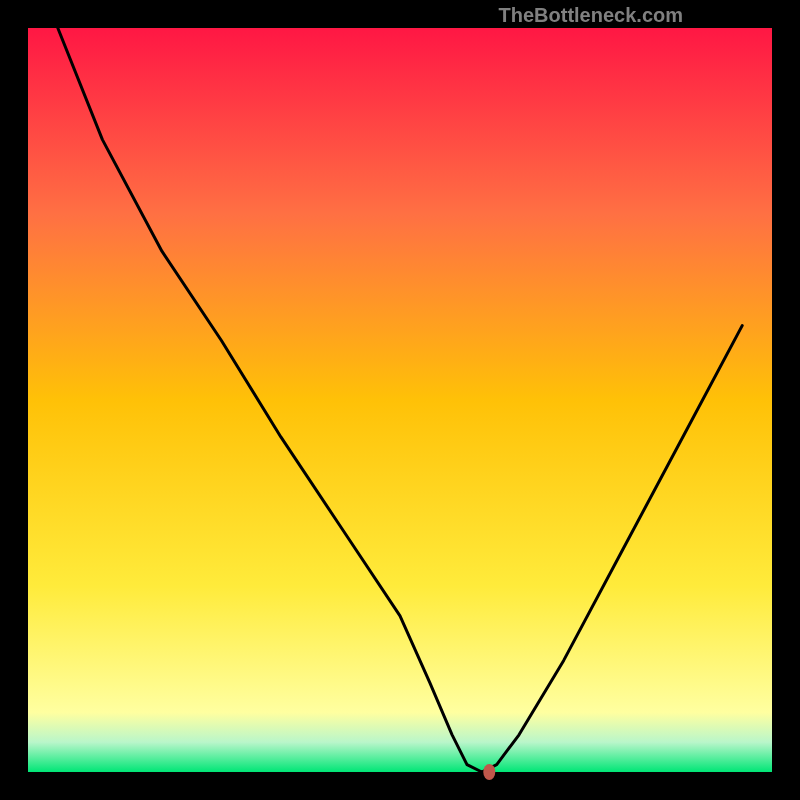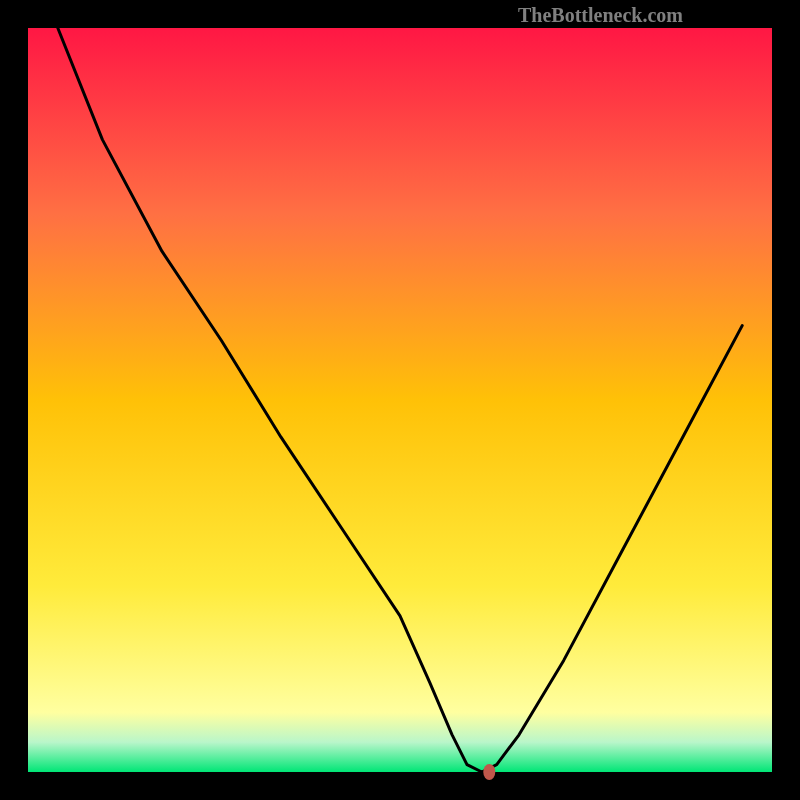--- a/index.html
+++ b/index.html
@@ -8,21 +8,20 @@
     background: #ffffff;
     width: 800px;
     height: 800px;
     overflow: hidden;
     font-family: Arial, sans-serif;
   }
   .container {
     position: relative;
     width: 691px;
     height: 800px;
-    font-family: Liberation Serif, serif;
   }
   .watermark {
     position: absolute;
     top: 4px;
     right: 8px;
     font-size: 20px;
     font-weight: bold;
     color: #808080;
     z-index: 10;
   }

